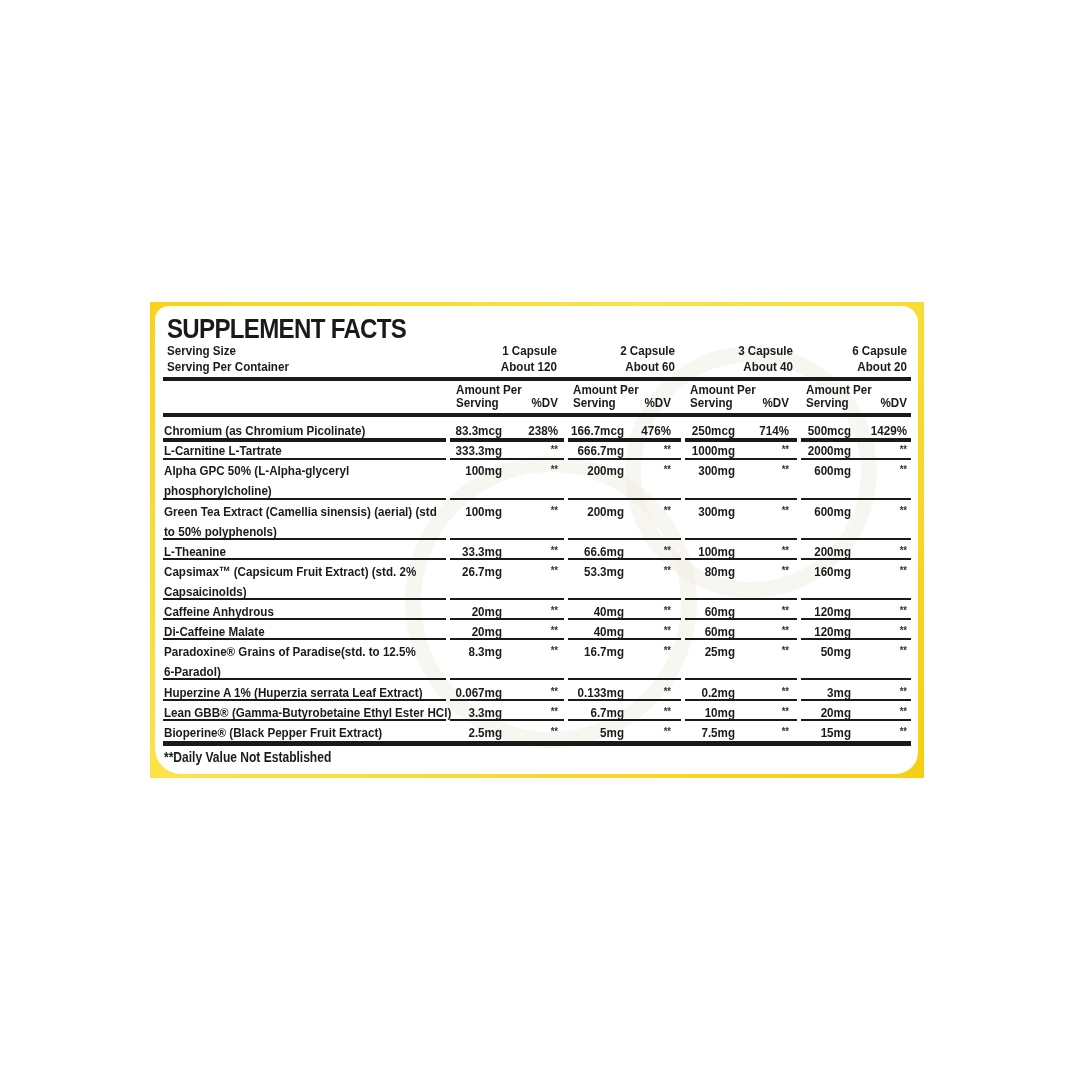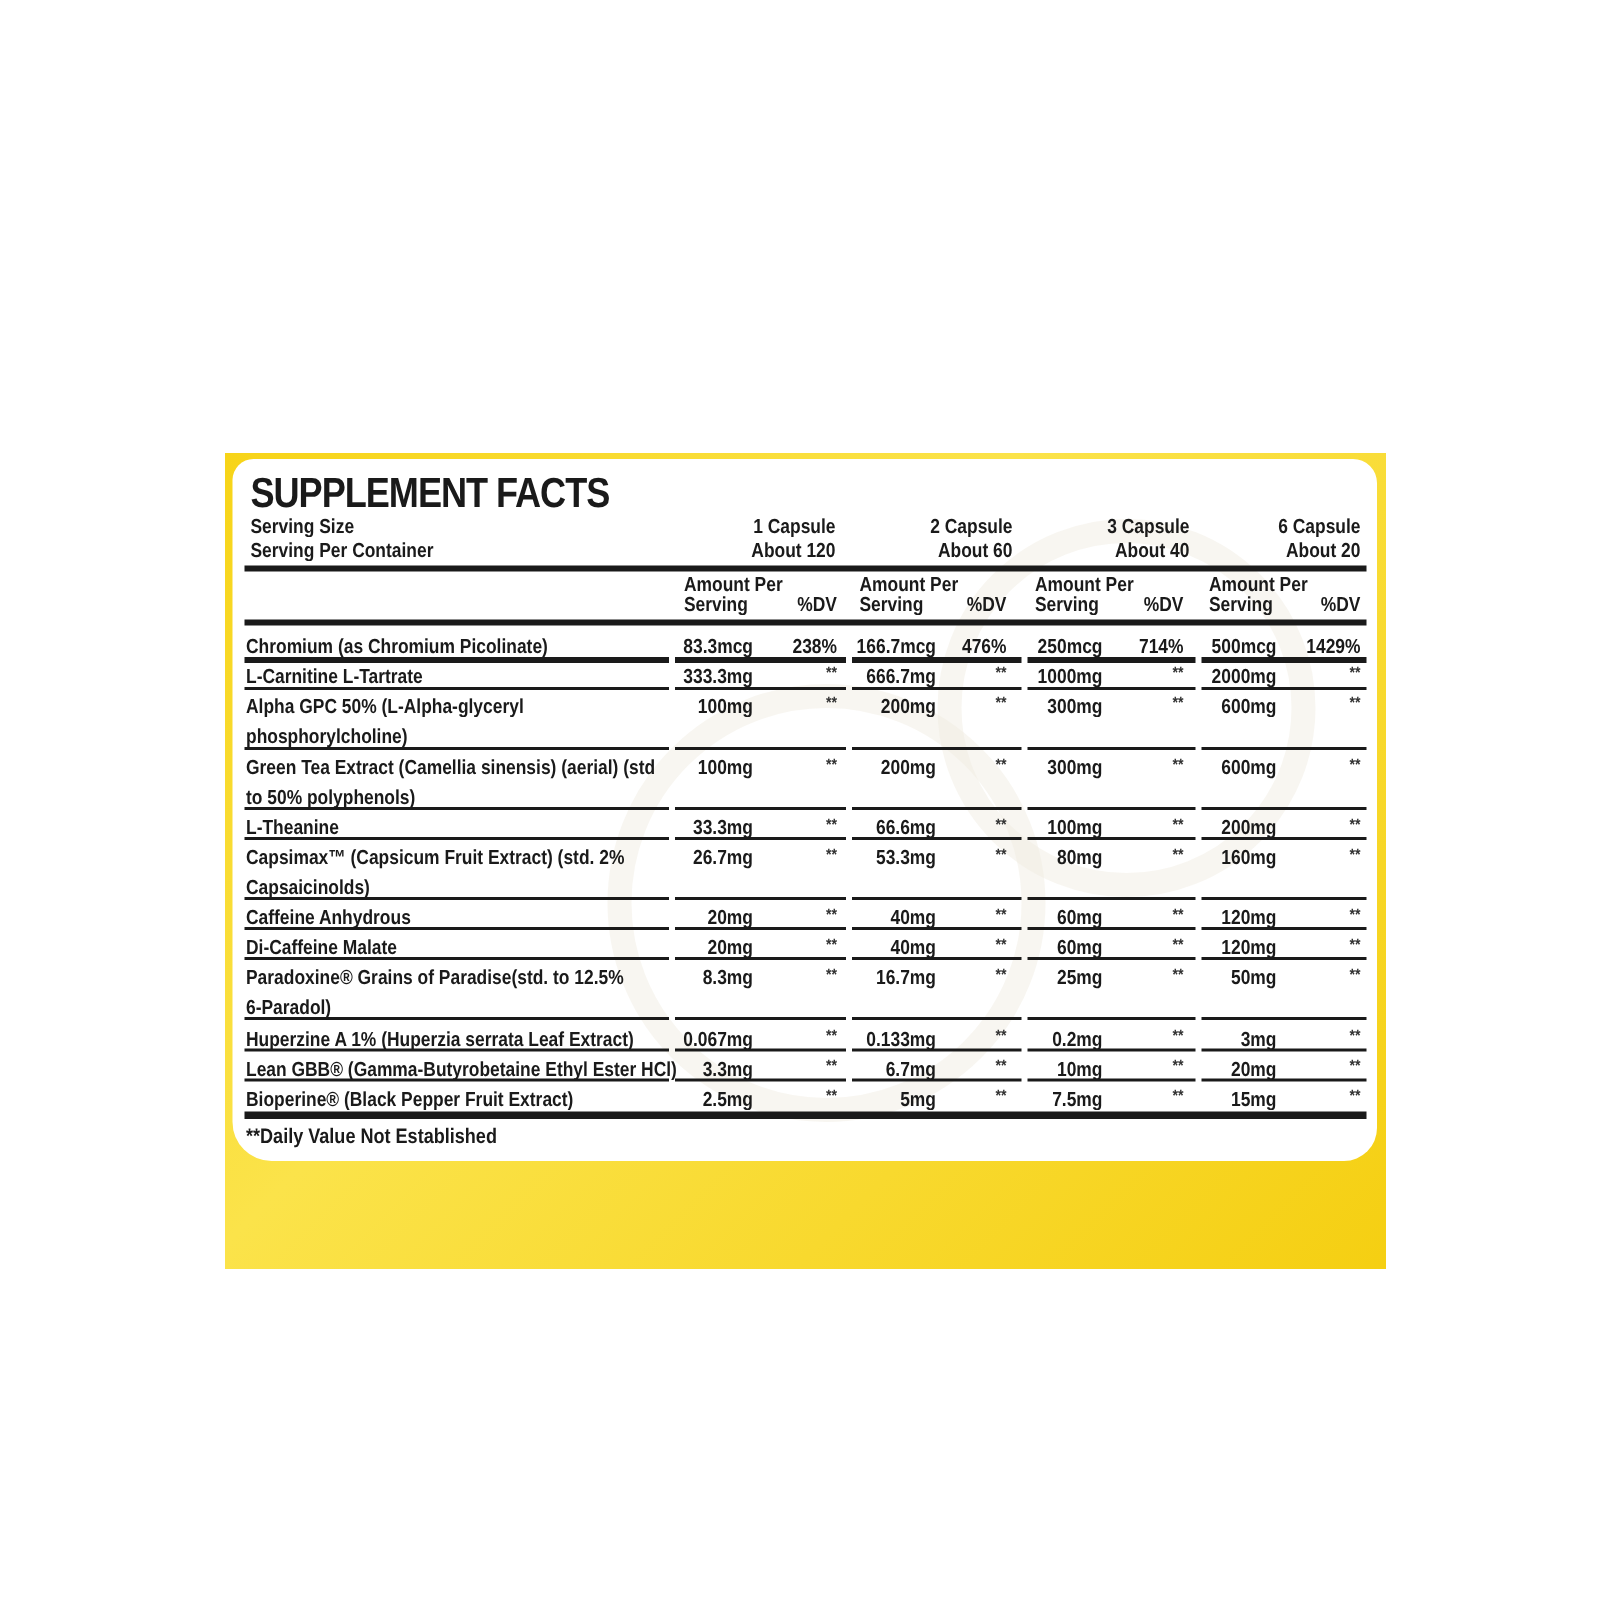--- a/index.html
+++ b/index.html
@@ -2,21 +2,21 @@
 <html><head>
   <meta charset="utf-8">
   <style>
     html, body { margin: 0; padding: 0; }
     body {
       width: 1080px; height: 1080px; background: #ffffff; position: relative;
       font-family: "Liberation Sans", "DejaVu Sans", sans-serif; color: #1a1a1a;
       overflow: hidden;
     }
     .frame {
-      position: absolute; left: 150px; top: 302px; width: 774px; height: 544px;
+      position: absolute; left: 150px; top: 302px; width: 774px; height: 476px;
       background: linear-gradient(135deg, #f7d418 0%, #fbe34a 40%, #f5cf12 100%);
       text-decoration: underline;
     }
     .panel {
       position: absolute; left: 5px; top: 4px; width: 763px; height: 468px;
       background: #ffffff; border-radius: 14px 16px 22px 26px;
       overflow: hidden;
     }
     .wm {
       position: absolute; border: 16px solid rgba(240,236,225,0.45); border-radius: 50%;

